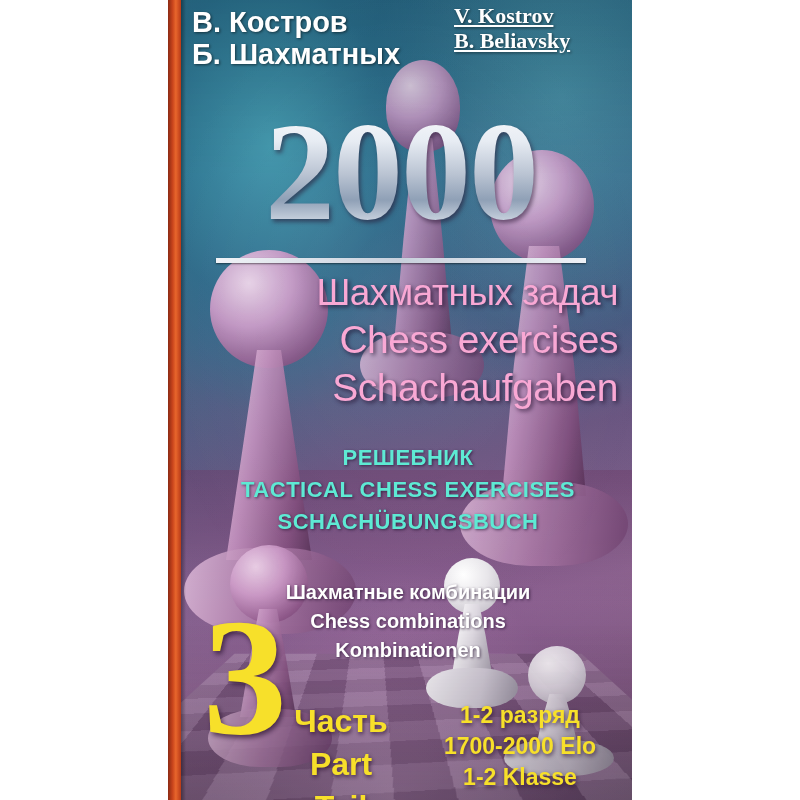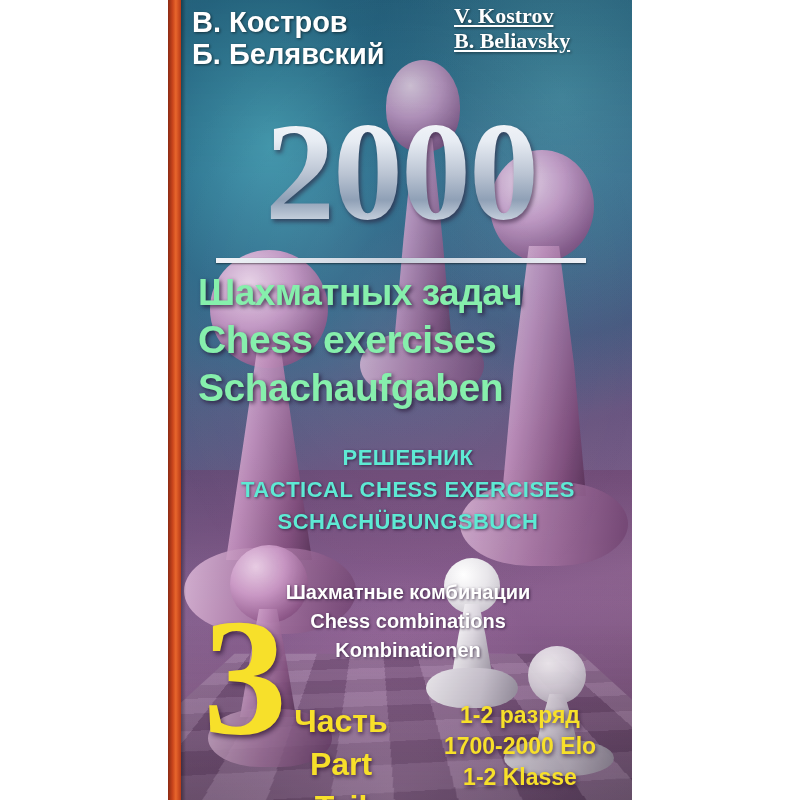--- a/index.html
+++ b/index.html
@@ -254,26 +254,26 @@
     height: 5px;
     background: linear-gradient(90deg, #f0f3f7 0%, #c8d0dc 50%, #eef1f6 100%);
     box-shadow: 0 1px 2px rgba(0,0,0,0.5);
   }
   #rule-top { top: 258px; }
 
   .big-title {
     position: absolute;
     left: 30px;
     width: 420px;
-    text-align: left;
+    text-align: right;
     font-family: "Liberation Sans", sans-serif;
-    font-weight: 700;
+    font-weight: 400;
     font-size: 38px;
     line-height: 1.16;
-    color: #86efac;
+    color: #f9a8d4;
     text-shadow: 2px 2px 4px rgba(35,15,45,0.75);
     letter-spacing: -0.5px;
   }
   #title-ru { top: 272px; font-size: 37px; }
   #title-en { top: 317px; font-size: 39px; }
   #title-de { top: 365px; font-size: 39px; }
 
   .sub-title {
     position: absolute;
     left: 30px;
@@ -393,21 +393,21 @@
 
     <div class="haze"></div>
 
     <div class="spine-edge"></div>
     <div class="spine-edge-inner"></div>
 
     <div class="layer">
 
       <div class="authors-ru">
         <div>В. Костров</div>
-        <div>Б. Белявский</div>
+        <div>Б. Шахматных</div>
       </div>
 
       <div class="authors-en">
         <div>V. Kostrov</div>
         <div>B. Beliavsky</div>
       </div>
 
       <div id="title-number-outline">2000</div>
       <div id="title-number">2000</div>
 

